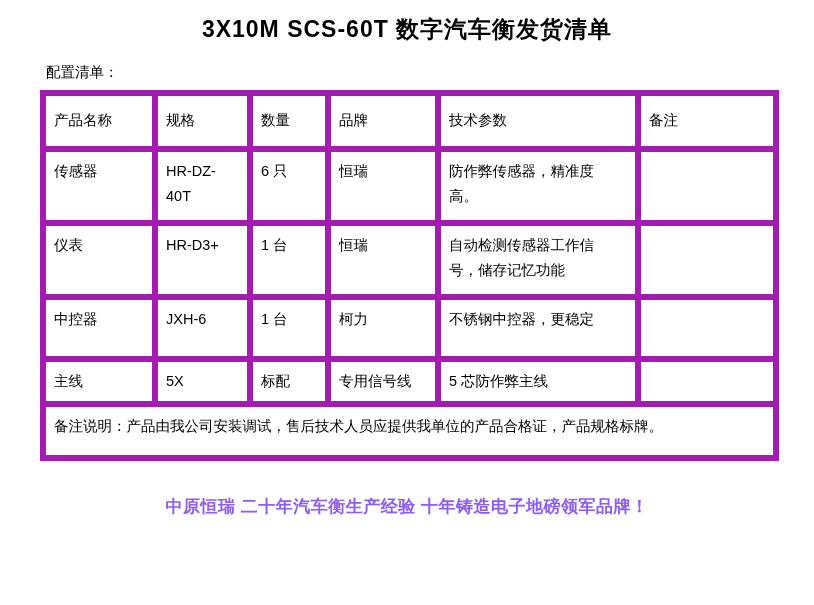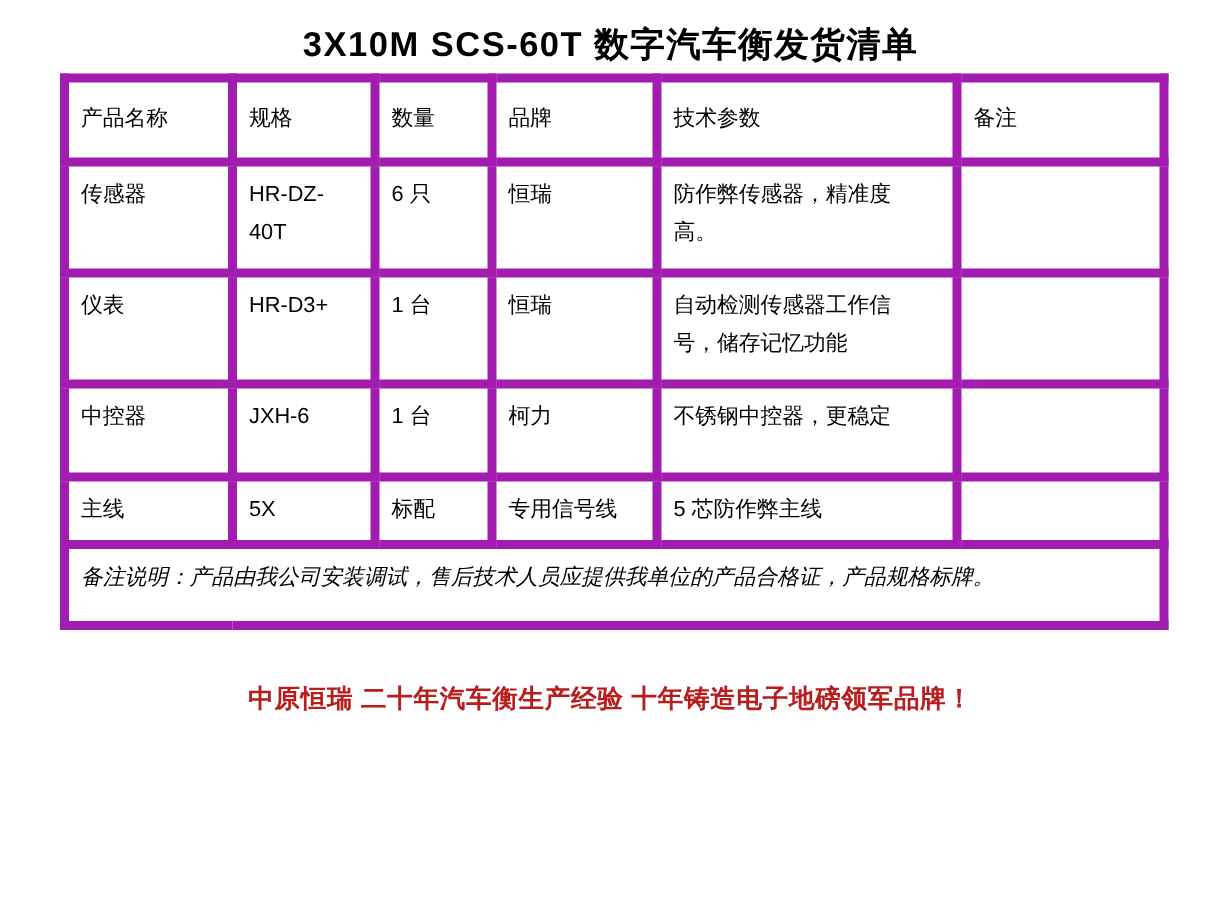--- a/index.html
+++ b/index.html
@@ -62,40 +62,40 @@
   tr.header td {
     height: 36px;
     vertical-align: middle;
   }
   td.tall { height: 54px; }
   td.mid  { height: 42px; }
   .note-row td {
     height: 34px;
     vertical-align: middle;
     font-size: 14.5px;
-    font-style: italic;
   }
   .footer {
     text-align: center;
-    color: #b91c1c;
+    color: #8b5cf6;
     font-weight: bold;
     font-size: 17px;
     margin-top: 34px;
     letter-spacing: 0.5px;
     font-family: "Liberation Sans", "DejaVu Sans", sans-serif;
   }
   .cell-line { display: block; }
 </style>
 </head>
 <body>
 
 <div class="page">
 
   <div class="doc-title">3X10M SCS-60T 数字汽车衡发货清单</div>
 
+  <div class="subtitle">配置清单：</div>
 
   <table class="spec">
     <colgroup>
       <col class="col-name">
         <col class="col-spec">
         <col class="col-qty">
       <col class="col-brand">
         <col class="col-tech">
         <col class="col-note">
     </colgroup>

